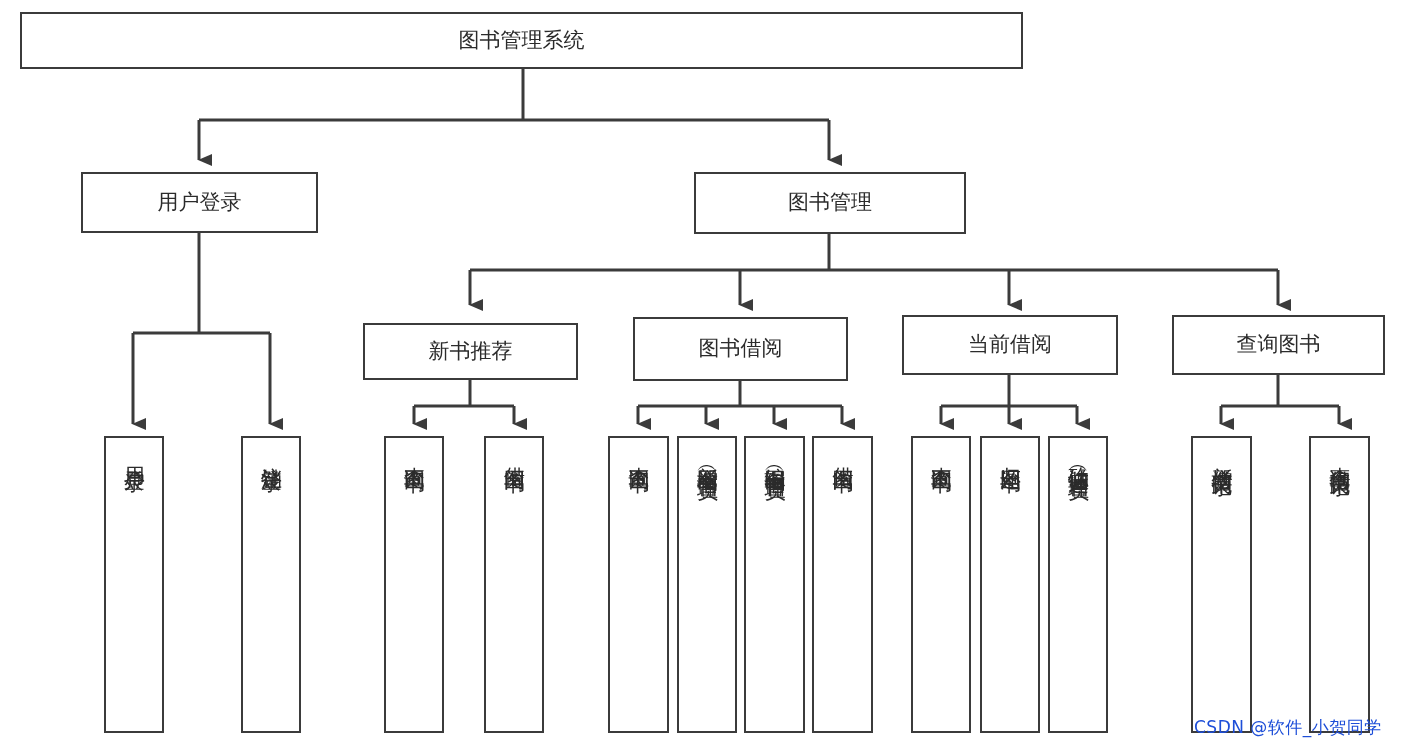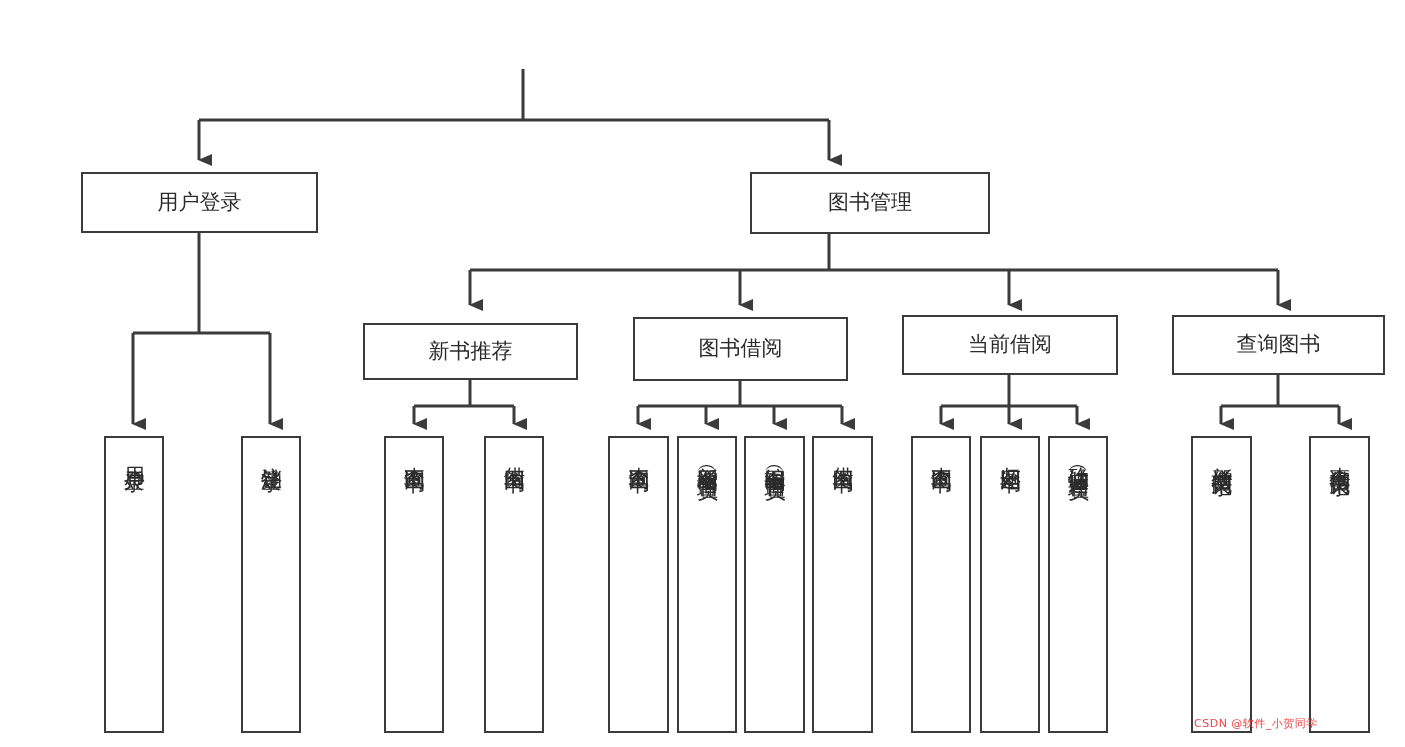--- a/index.html
+++ b/index.html
@@ -6,21 +6,21 @@
   body{width:1405px;height:747px;overflow:hidden;font-family:"DejaVu Sans","Liberation Sans",sans-serif;}
   #diagram-root{position:relative;width:1405px;height:747px;background:#ffffff;}
   svg.connectors{position:absolute;left:0;top:0;width:1405px;height:747px;pointer-events:none;}
   .node{position:absolute;box-sizing:border-box;background:#ffffff;border:2.5px solid #3b3b3b;
         display:flex;align-items:center;justify-content:center;}
   .node .label{color:#2b2b2b;text-align:center;line-height:1.12;white-space:pre;}
   .node.horiz .label{font-size:21px;}
   .node.vert{align-items:flex-start;justify-content:center;padding-top:12px;}
   .node.vert .label{writing-mode:vertical-rl;text-orientation:upright;
         font-size:21px;letter-spacing:2px;line-height:1.0;}
-  #watermark{position:absolute;color:#ef4444;font-size:11px;white-space:nowrap;
+  #watermark{position:absolute;color:#1d4ed8;font-size:17px;white-space:nowrap;
         left:1194px;top:716px;letter-spacing:0.5px;}
 </style>
 </head>
 <body>
 
 <div id="diagram-root">
 
   <svg class="connectors" viewBox="0 0 1405 747" xmlns="http://www.w3.org/2000/svg">
     <defs>
       <marker id="arw" viewBox="0 0 12 14" refX="6" refY="13" markerWidth="12" markerHeight="14" orient="auto-start-reverse" markerUnits="userSpaceOnUse">
@@ -64,25 +64,28 @@
       <path d="M1009,406 L1009,424" marker-end="url(#arw)"></path>
       <path d="M1077,406 L1077,424" marker-end="url(#arw)"></path>
 
       <path d="M1278,375 L1278,406"></path>
       <path d="M1221,406 L1339,406"></path>
       <path d="M1221,406 L1221,424" marker-end="url(#arw)"></path>
       <path d="M1339,406 L1339,424" marker-end="url(#arw)"></path>
     </g>
   </svg>
 
+  <div class="node horiz" style="left:20px;top:12px;width:1003px;height:57px;">
+    <span class="label">图书管理系统</span>
+  </div>
 
   <div class="node horiz" style="left:81px;top:172px;width:237px;height:61px;">
     <span class="label">用户登录</span>
   </div>
-  <div class="node horiz" style="left:750px;top:172px;width:240px;height:62px;">
+  <div class="node horiz" style="left:694px;top:172px;width:272px;height:62px;">
     <span class="label">图书管理</span>
   </div>
 
   <div class="node horiz" style="left:363px;top:317px;width:215px;height:57px;margin-top:6px;">
     <span class="label">新书推荐</span>
   </div>
   <div class="node horiz" style="left:633px;top:317px;width:215px;height:64px;">
     <span class="label">图书借阅</span>
   </div>
   <div class="node horiz" style="left:902px;top:315px;width:216px;height:60px;">

